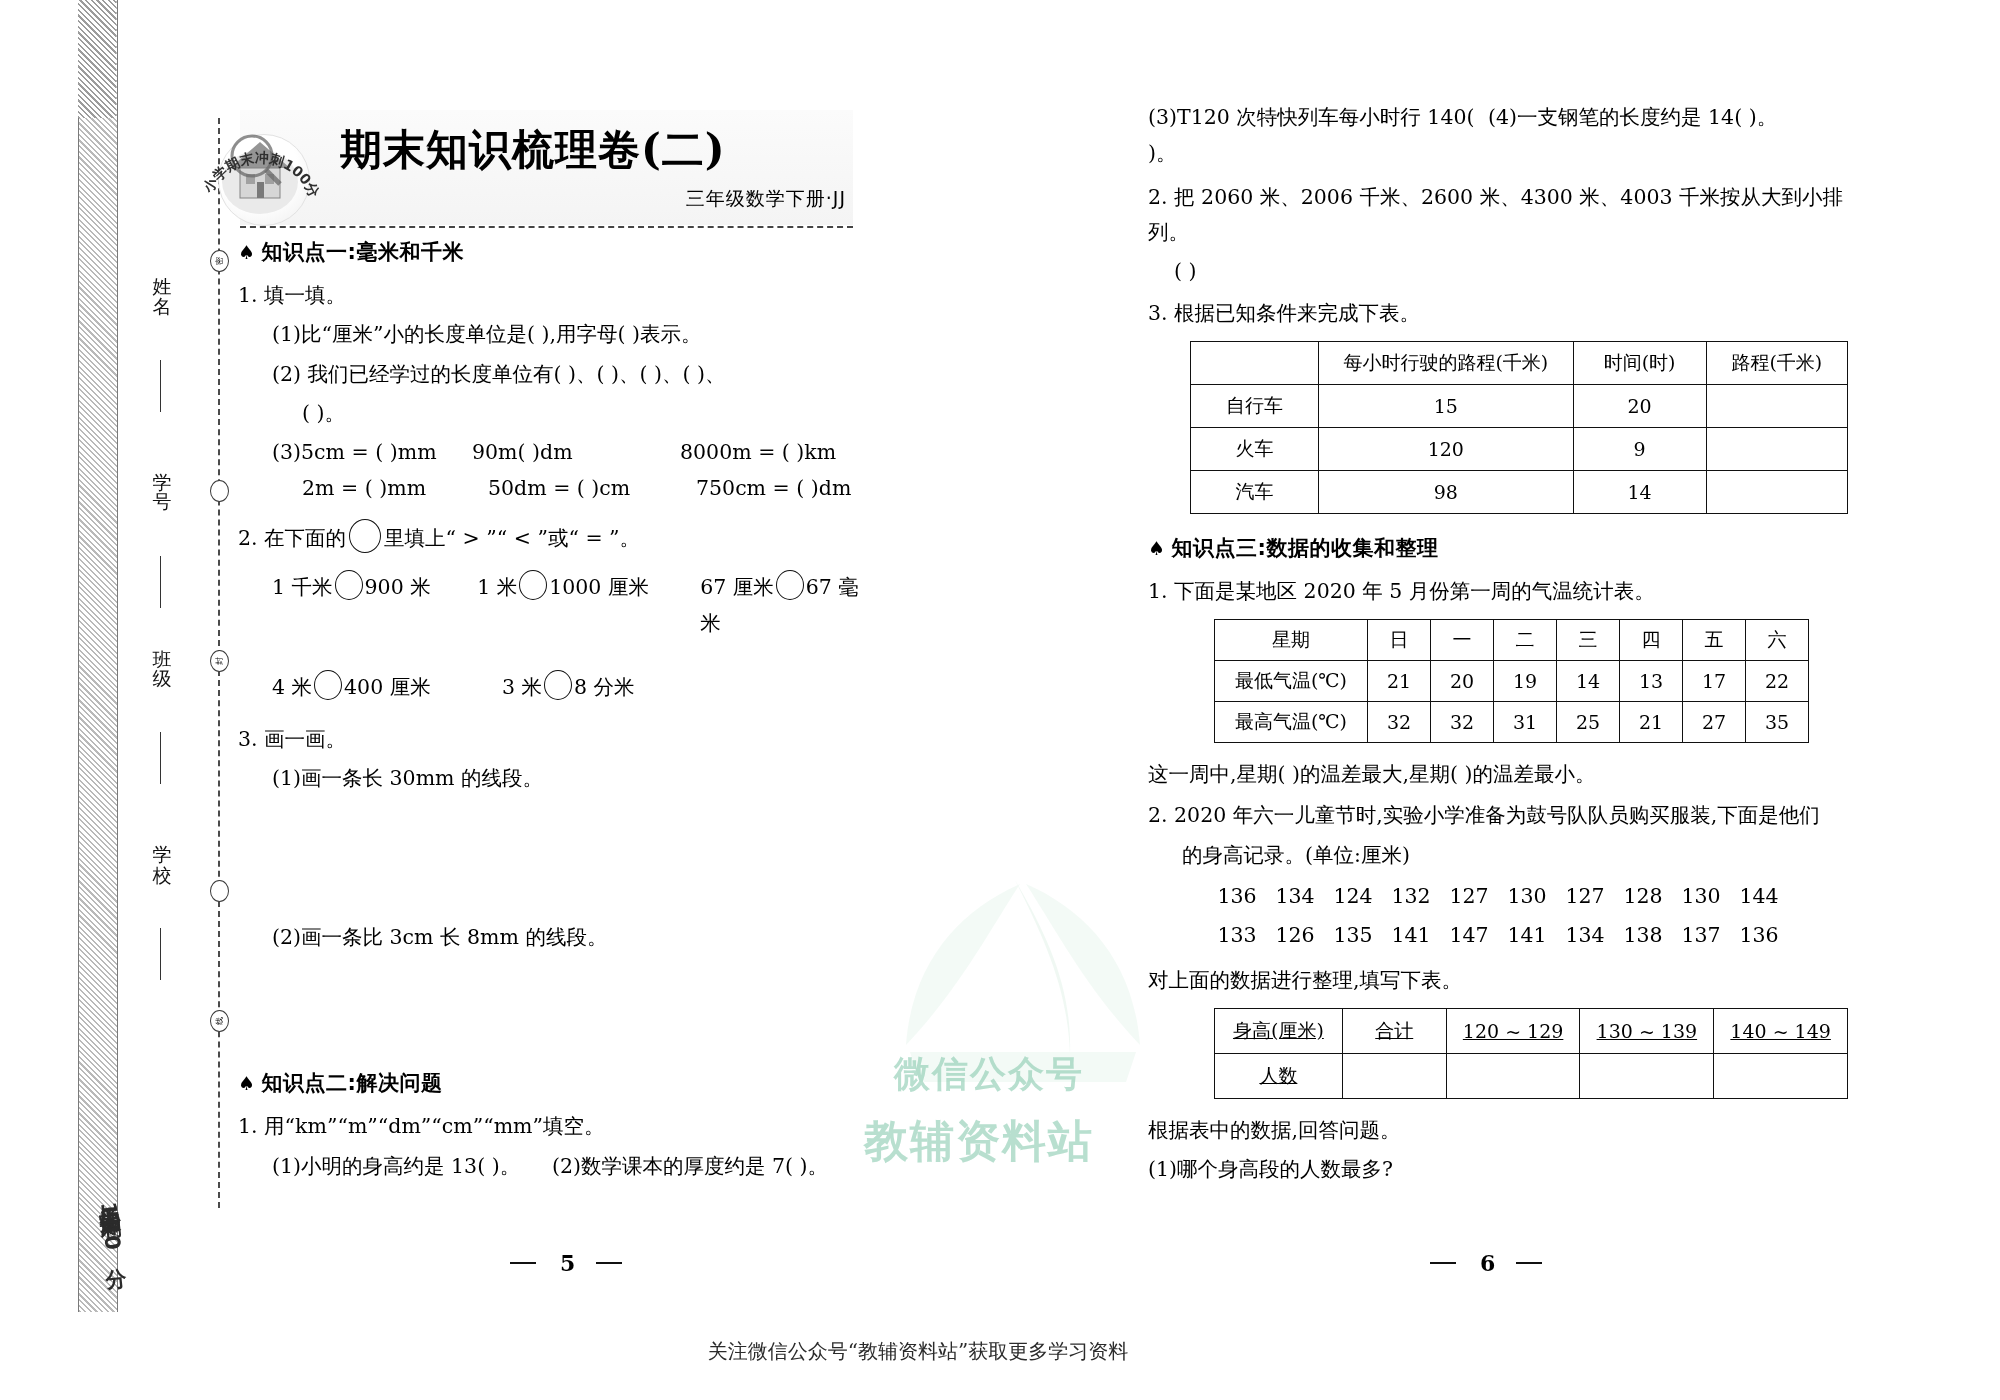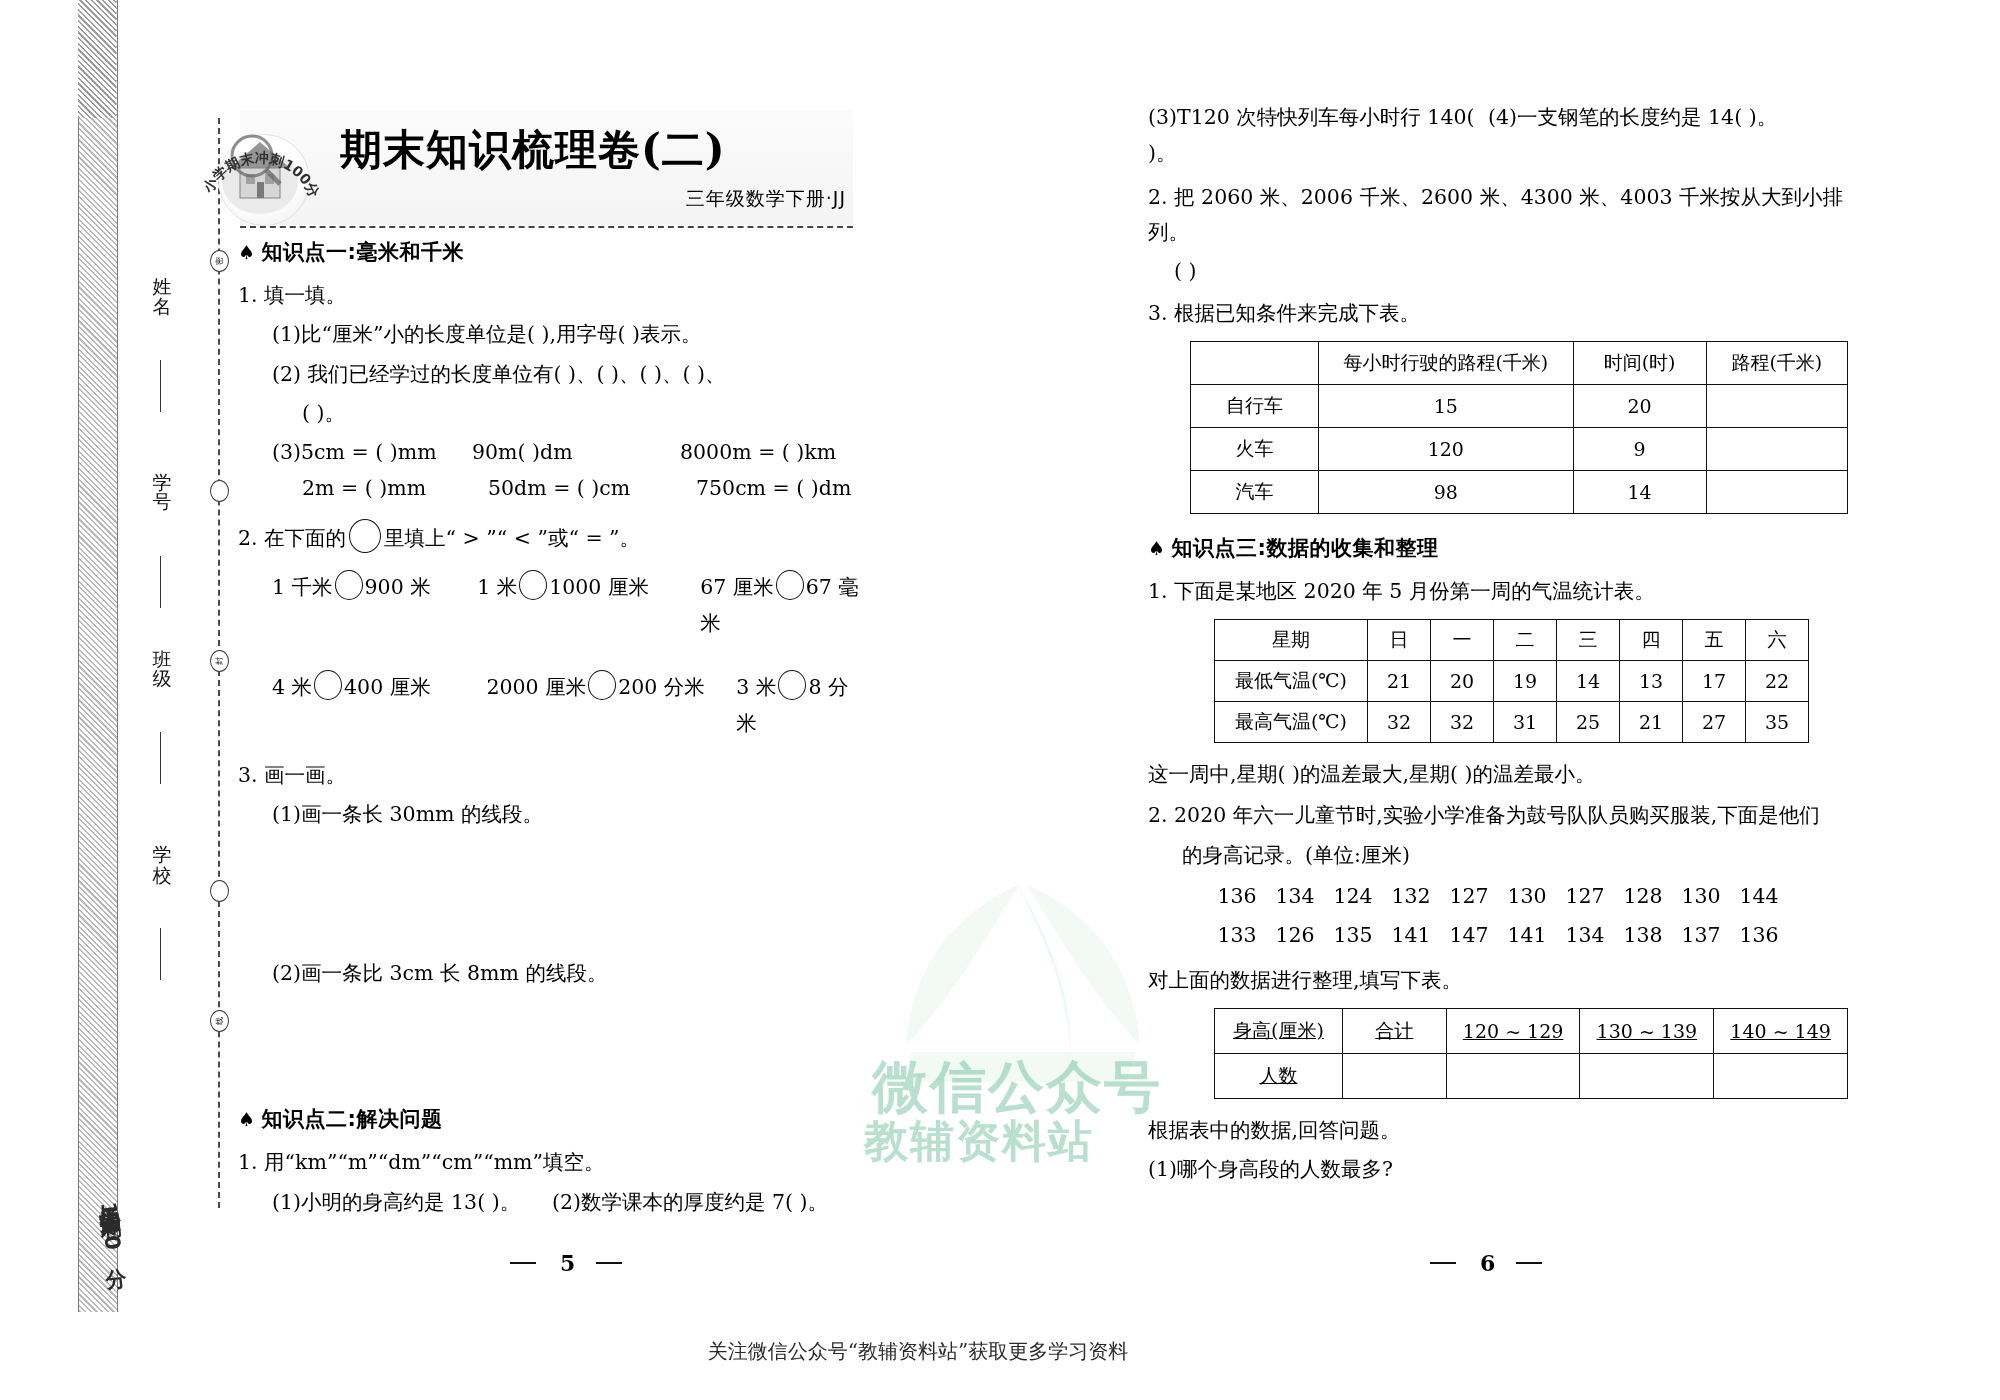--- a/index.html
+++ b/index.html
@@ -138,22 +138,22 @@
   }
   .pn-left{left:560px;top:1250px;}
   .pn-right{left:1480px;top:1250px;}
   .pn-rule{position:absolute;height:0;border-top:2.5px solid #111;width:26px;}
 
   
   .wm{position:absolute;left:820px;top:870px;width:560px;height:300px;
       pointer-events:none;}
   .wm-leaf{position:absolute;left:20px;top:0;width:360px;height:230px;opacity:.30;}
   .wm-t1{
-    position:absolute;left:52px;top:180px;
-    font-size:56px;font-weight:bold;color:#7fc6a8;opacity:.55;
+    position:absolute;left:74px;top:180px;
+    font-size:36px;font-weight:bold;color:#7fc6a8;opacity:.55;
     letter-spacing:2px;font-family:"DejaVu Sans","Liberation Sans",sans-serif;
   }
   .wm-t2{
     position:absolute;left:44px;top:242px;
     font-size:44px;font-weight:bold;color:#7fc6a8;opacity:.55;
     letter-spacing:2px;font-family:"DejaVu Serif","Liberation Serif",serif;
   }
   .footer{
     position:absolute;left:0;top:1338px;width:1836px;text-align:center;
     font-size:20px;color:#2b2b2b;
@@ -257,23 +257,20 @@
       </span>
       <span>
         <span>67 厘米</span><span class="circ-s"></span><span>67 毫米</span>
       </span>
     </div>
 
     <div class="row sub" style="margin-top:28px;">
       <span style="width:230px;">
         <span>4 米</span><span class="circ-s"></span><span>400 厘米</span>
       </span>
-      <span style="width:268px;">
-        <span>2000 厘米</span><span class="circ-s"></span><span>200 分米</span>
-      </span>
       <span>
         <span>3 米</span><span class="circ-s"></span><span>8 分米</span>
       </span>
     </div>
 
     <p class="q" style="margin-top:16px;">3. 画一画。</p>
     <p class="q sub">(1)画一条长 30mm 的线段。</p>
     <div style="height:120px;"></div>
     <p class="q sub">(2)画一条比 3cm 长 8mm 的线段。</p>
     <div style="height:110px;"></div>

